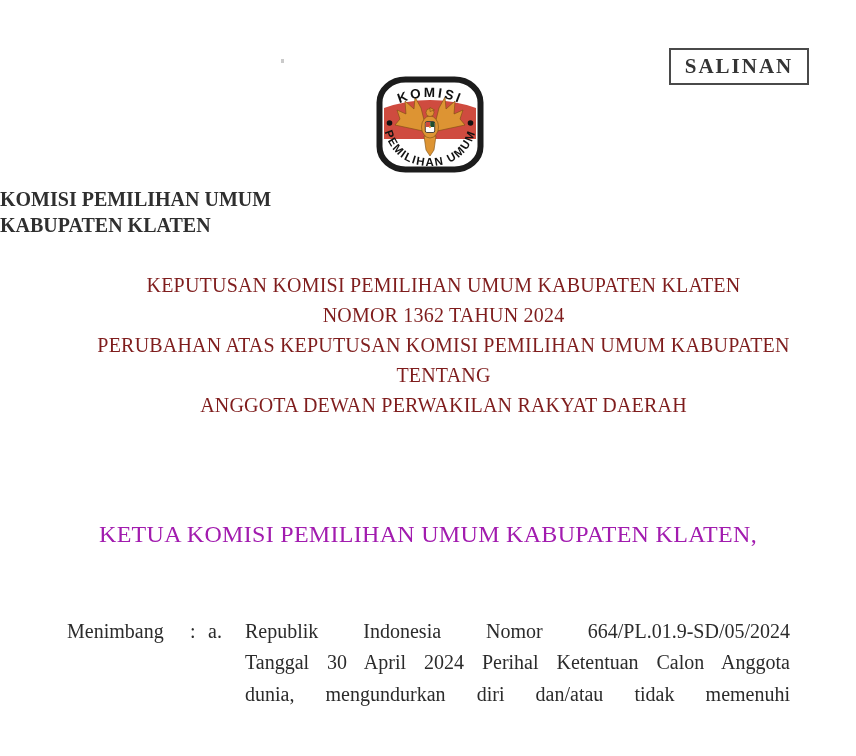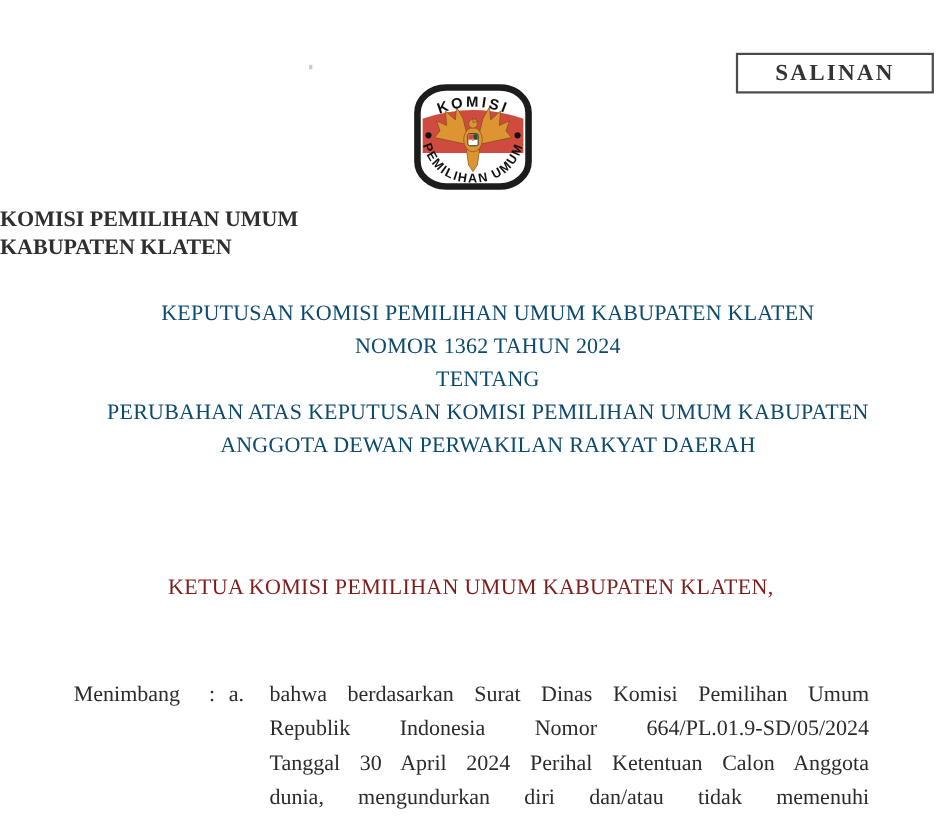--- a/index.html
+++ b/index.html
@@ -10,21 +10,21 @@
     background: #ffffff;
     overflow: hidden;
     font-family: "Liberation Serif", serif;
     color: #2e2e2e;
   }
 
   
   .salinan-box {
     position: absolute;
     left: 669px; top: 48px;
-    width: 180px; height: 37px;
+    width: 140px; height: 37px;
     border: 2px solid #4a4a4a;
     box-sizing: border-box;
     display: flex; align-items: center; justify-content: center;
   }
   .salinan-box span {
     font-weight: bold;
     font-size: 21px;
     letter-spacing: 2px;
     color: #343434;
   }
@@ -46,33 +46,33 @@
     color: #2f2f2f;
   }
 
   
   .title {
     position: absolute;
     left: 0; right: 0; top: 270px;
     text-align: center;
     font-size: 20px;
     line-height: 30px;
-    color: #0c4a6e;
+    color: #7f1d1d;
     letter-spacing: 0.2px;
     margin-left: 31px;
   }
 
   
   .salutation {
     position: absolute;
     left: 0; right: 0; top: 519px;
     text-align: center;
-    font-size: 20px;
+    font-size: 24px;
     line-height: 30px;
-    color: #7f1d1d;
+    color: #a21caf;
     letter-spacing: 0.3px;
   }
 
   
   .mn-row {
     position: absolute;
     left: 67px; top: 616px;
     width: 723px;
     display: flex;
     font-size: 20px;
@@ -158,32 +158,31 @@
   </svg>
 
   <div class="org">
     <div>KOMISI PEMILIHAN UMUM</div>
     <div>KABUPATEN KLATEN</div>
   </div>
 
   <div class="title">
     <div>KEPUTUSAN KOMISI PEMILIHAN UMUM KABUPATEN KLATEN</div>
     <div>NOMOR 1362 TAHUN 2024</div>
+    <div>PERUBAHAN ATAS KEPUTUSAN KOMISI PEMILIHAN UMUM KABUPATEN</div>
     <div>TENTANG</div>
-    <div>PERUBAHAN ATAS KEPUTUSAN KOMISI PEMILIHAN UMUM KABUPATEN</div>
     <div>ANGGOTA DEWAN PERWAKILAN RAKYAT DAERAH</div>
   </div>
 
   <div class="salutation">KETUA KOMISI PEMILIHAN UMUM KABUPATEN KLATEN,</div>
 
   <div class="mn-row">
     <div class="mn-label">Menimbang</div>
     <div class="mn-colon">:</div>
     <div class="mn-marker">a.</div>
     <div class="mn-lines">
-      <div class="jline">bahwa berdasarkan Surat Dinas Komisi Pemilihan Umum</div>
       <div class="jline">Republik Indonesia Nomor 664/PL.01.9-SD/05/2024</div>
       <div class="jline">Tanggal 30 April 2024 Perihal Ketentuan Calon Anggota</div>
       <div class="jline">dunia, mengundurkan diri dan/atau tidak memenuhi</div>
     </div>
   </div>
 
 </div>
 
 </body></html>

